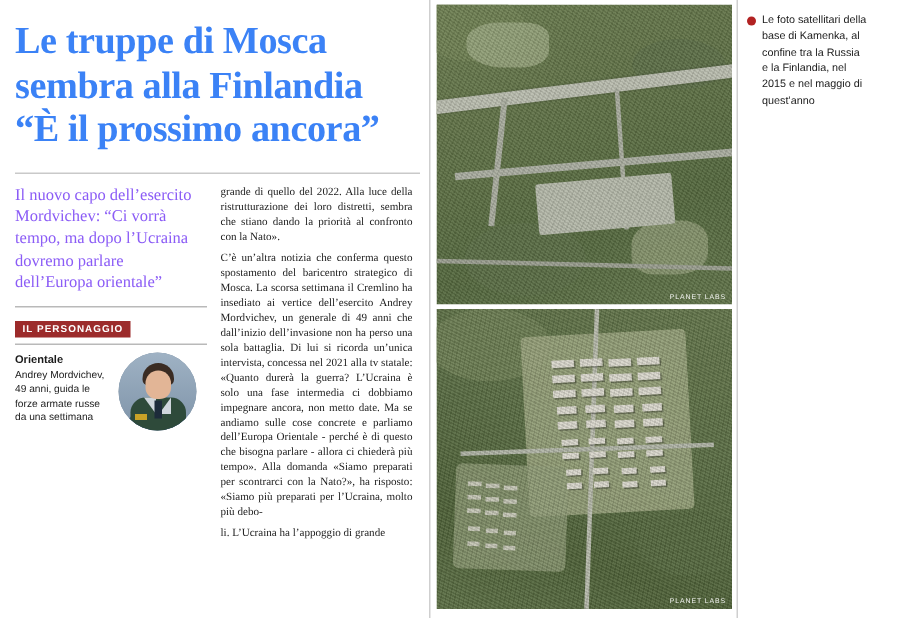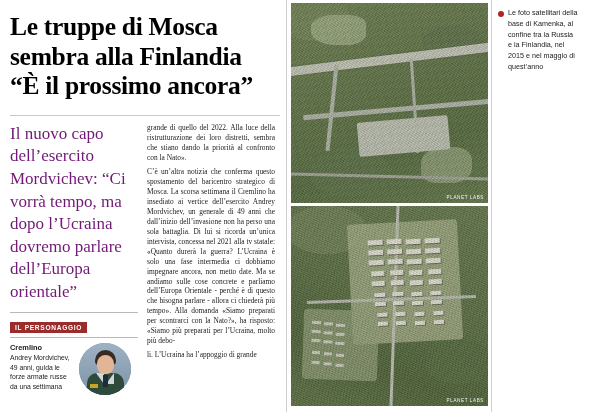--- a/index.html
+++ b/index.html
@@ -28,37 +28,37 @@
     padding: 8px 6px 0 10px;
     box-sizing: border-box;
     position: relative;
   }
   .headline {
     font-family: "Liberation Serif", serif;
     font-weight: bold;
     font-size: 25.5px;
     line-height: 1.16;
     letter-spacing: -0.3px;
-    color: #000000;
+    color: #3b82f6;
     margin: 4px 0 0 0;
   }
   .headline .l3 {
     white-space: nowrap;
   }
   .hr-thin {
     border: none;
     border-top: 1px solid #c9c9c9;
     margin: 14px 0 7px 0;
   }
 
   .subhead {
     font-family: "Liberation Serif", serif;
-    font-size: 17px;
+    font-size: 11px;
     line-height: 1.33;
-    color: #701a75;
+    color: #8b5cf6;
     font-weight: normal;
     margin: 0 0 8px 0;
     width: 125px;
   }
 
   
   .body-cols {
     display: flex;
     flex-direction: row;
     gap: 9px;
@@ -418,21 +418,21 @@
       <div class="col">
         <h2 class="subhead">Il nuovo capo dell’esercito Mordvichev: “Ci vorrà tempo, ma dopo l’Ucraina dovremo parlare dell’Europa orientale”</h2>
 
         <div class="persona">
           <div class="persona-rule"></div>
           <div class="persona-tagrow">
             <span class="persona-tag">IL PERSONAGGIO</span>
           </div>
           <div class="persona-body">
             <div class="persona-text">
-              <b>Cremlino</b><br>
+              <b>Orientale</b><br>
               <span>Andrey Mordvichev,</span>
               <span>49 anni, guida le forze armate russe da una settimana</span>
             </div>
             <div class="portrait">
               <span class="bg"></span>
               <span class="uniform"></span>
               <span class="collar-l"></span>
               <span class="collar-r"></span>
               <span class="tie"></span>
               <span class="medal"></span>

